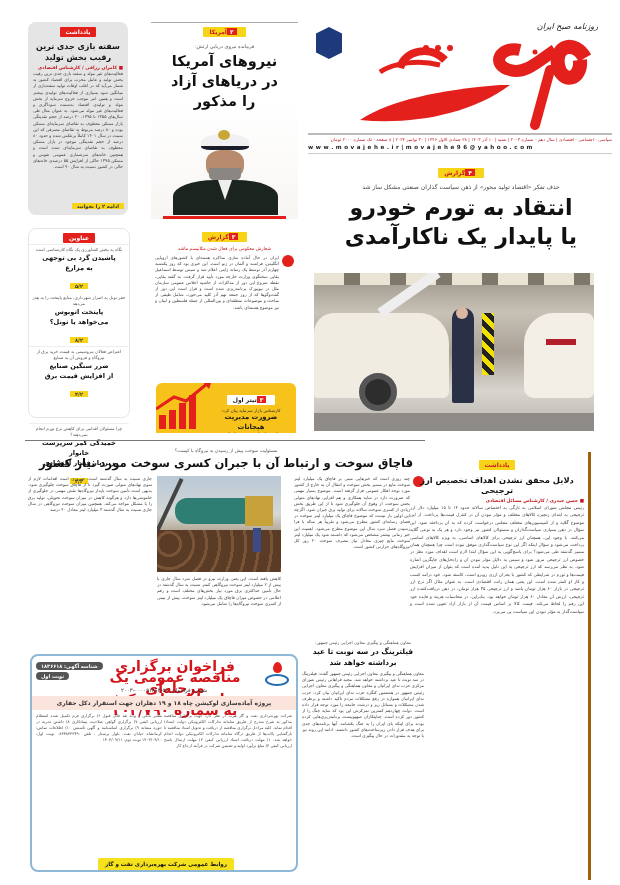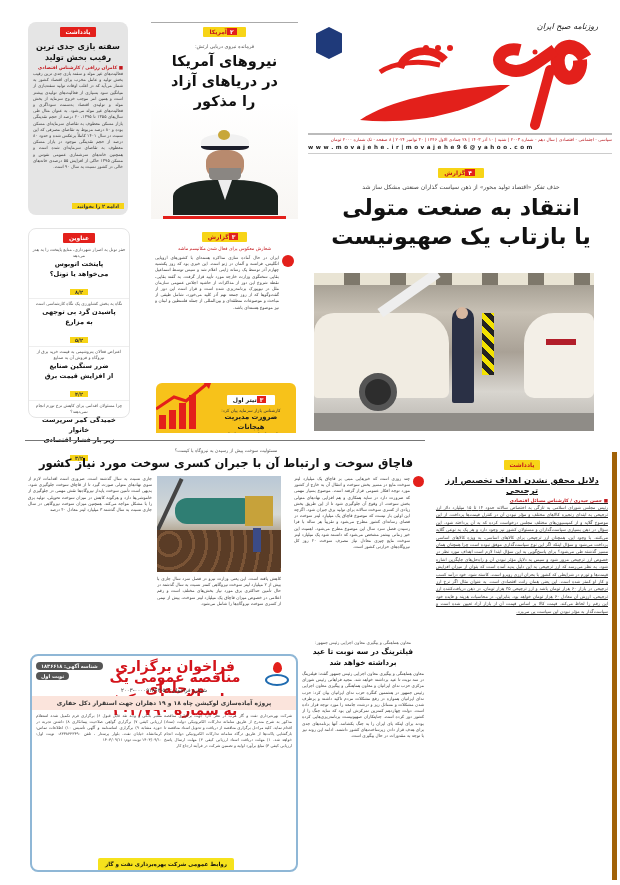--- a/index.html
+++ b/index.html
@@ -66,60 +66,60 @@
     <div>رقیب بخش تولید</div>
   </div>
   <div style="font-size:4.6px; color:#c3161c; font-weight:bold; padding:2px 5px 0;">■ کامران رزاقی / کارشناس اقتصادی</div>
   <div class="lines" style="padding:1px 5px; height:140px; overflow:hidden;">فعالیت‌های غیر مولد و سفته بازی جدی ترین رقیب بخش تولید و عامل مخرب برای اقتصاد کشور به شمار می‌آید که در اغلب اوقات تولید سفته‌بازی از میانگین سود بسیاری از فعالیت‌های تولیدی بیشتر است و همین امر موجب خروج سرمایه از بخش مولد و تولیدی اقتصاد به‌سمت سوداگری و فعالیت‌های غیر مولد می‌شود. به عنوان مثال طی سال‌های ۱۳۵۵ تا ۱۳۹۵، ۲۰ درصد از حجم نقدینگی بازار مسکن معطوف به تقاضای سرمایه‌ای مسکن بوده و ۸۰ درصد مربوط به تقاضای مصرفی که این نسبت در سال ۱۴۰۱ کاملاً برعکس شده و حدود ۸۰ درصد از حجم نقدینگی موجود در بازار مسکن معطوف به تقاضای سرمایه‌ای شده است و همچنین خانه‌های سرشماری عمومی نفوس و مسکن ۱۳۹۵ حاکی از افزایش ۵۵ درصدی خانه‌های خالی در کشور نسبت به سال ۹۰ است.</div>
   <div style="position:absolute; right:4px; bottom:3px;"><span class="yellow-num">ادامه ۲ را بخوانید</span></div>
 </div>
 
 <div class="abs card-white" style="left:28px; top:228px; width:102px; height:190px; background:#fff;">
   <div style="text-align:center; margin-top:-4px;"><span class="tag tag-red">عناوین</span></div>
 
+  <div style="text-align:center; padding:2px 3px 0; border-top:1px solid #eee;">
+    <div style="font-size:4.3px; color:#555; line-height:6px;">نگاه به بخش کشاورزی یک نگاه کارشناسی است</div>
+    <div class="hd" style="font-size:6.6px; line-height:10px;">
+        <div>پاشیدن گرد بی توجهی</div>
+        <div>به مزارع</div>
+      </div>
+    <span class="yellow-num">۵/۲</span>
+  </div>
   <div style="text-align:center; padding:3px 3px 0;">
     <div style="font-size:4.3px; color:#555; line-height:6px;">حفر تونل به اصرار شهرداری، منابع پایتخت را به هدر می‌دهد</div>
     <div class="hd" style="font-size:6.6px; line-height:10px;">
         <div>پایتخت اتوبوس</div>
         <div>می‌خواهد یا تونل؟</div>
       </div>
     <span class="yellow-num">۸/۲</span>
   </div>
   <div style="text-align:center; padding:2px 3px 0; border-top:1px solid #eee;">
-    <div style="font-size:4.3px; color:#555; line-height:6px;">نگاه به بخش کشاورزی یک نگاه کارشناسی است</div>
-    <div class="hd" style="font-size:6.6px; line-height:10px;">
-        <div>پاشیدن گرد بی توجهی</div>
-        <div>به مزارع</div>
-      </div>
-    <span class="yellow-num">۵/۲</span>
-  </div>
-  <div style="text-align:center; padding:2px 3px 0; border-top:1px solid #eee;">
     <div style="font-size:4.3px; color:#555; line-height:6px;">اعتراض فعالان پتروشیمی به قیمت خرید برق از نیروگاه و فروش آن به صنایع</div>
     <div class="hd" style="font-size:6.6px; line-height:10px;">
         <div>ضرر سنگین صنایع</div>
         <div>از افزایش قیمت برق</div>
       </div>
     <span class="yellow-num">۴/۲</span>
   </div>
-  <div style="text-align:center; padding:2px 3px 0; border-top:1px solid #eee;">
+  <div style="text-align:center; padding:2px 3px 0; border-top:1px solid #eee;margin-top:23px;">
     <div style="font-size:4.3px; color:#555; line-height:6px;">چرا مسئولان اقدامی برای کاهش نرخ تورم انجام نمی‌دهند؟</div>
     <div class="hd" style="font-size:6.6px; line-height:10px;">
         <div>خمیدگی کمر سرپرست خانوار</div>
         <div>زیر بار فشار اقتصادی</div>
       </div>
     <span class="yellow-num">۳/۲</span>
   </div>
 </div>
 
 <div class="abs" style="left:306px; top:160px; width:310px; height:275px;">
   <div style="text-align:center;"><span class="tag"><span class="num">۴</span><span>گزارش</span></span></div>
   <div style="text-align:center; font-size:6px; color:#444; margin-top:4px;">حذف تفکر «اقتصاد تولید محور» از ذهن سیاست گذاران صنعتی مشکل ساز شد</div>
   <div class="hd" style="font-size:22px; line-height:29px; margin-top:3px; letter-spacing:-.3px;">
-    <div>انتقاد به صنعت متولی</div>
-    <div>یا بازتاب یک صهیونیست</div>
+    <div>انتقاد به تورم خودرو</div>
+    <div>یا پایدار یک ناکارآمدی</div>
   </div>
   <div class="abs" style="left:8px; top:113px; width:280px; height:158px; background:linear-gradient(#9a9488 0%, #c8c1b5 25%, #a9a196 50%, #d8d5cf 75%, #b7b3ad 100%); overflow:hidden;">
     <div style="position:absolute; left:0; right:0; top:0; height:12px; background:repeating-linear-gradient(90deg,#e9e4d4 0 30px,#7e786b 30px 46px);"></div>
     <div style="position:absolute; left:0; top:40px; width:135px; height:85px; background:#f1ece2; border-radius:20px 30px 6px 4px;"></div>
     <div style="position:absolute; left:60px; top:15px; width:70px; height:10px; background:#eee; transform:rotate(-35deg);"></div>
     <div style="position:absolute; left:45px; top:100px; width:38px; height:38px; background:#2d2d2d; border-radius:50%; border:6px solid #555;"></div>
     <div style="position:absolute; left:138px; top:35px; width:22px; height:95px; background:#2a3045; border-radius:10px 10px 2px 2px;"></div>
     <div style="position:absolute; left:142px; top:34px; width:12px; height:12px; background:#d8b8a0; border-radius:50%;"></div>
     <div style="position:absolute; left:168px; top:40px; width:12px; height:62px; background:repeating-linear-gradient(45deg,#f2e100 0 5px,#222 5px 10px);"></div>
     <div style="position:absolute; left:210px; top:40px; width:70px; height:85px; background:#f3efe7; border-radius:30px 8px 6px 10px;"></div>
@@ -196,18 +196,18 @@
   </div>
   <div class="abs" style="left:4px; top:6px; background:#555; color:#fff; font-size:5px; font-weight:bold; padding:1px 5px; border-radius:6px;">شناسه آگهی: ۱۸۳۶۶۱۸</div>
   <div class="abs" style="left:4px; top:16px; background:#555; color:#fff; font-size:5px; font-weight:bold; padding:1px 5px; border-radius:6px;">نوبت اول</div>
   <div class="abs" style="left:0; right:0; top:31px; text-align:center; font-size:5.4px; color:#333;">شماره فراخوان: ۵۱-۰۰۰۰۹۱۸۶۳-۲۰۰۳</div>
   <div class="abs hd" style="left:0; right:0; top:40px; height:14px; line-height:14px; background:#fbe4dc; font-size:6px; color:#333;">پروژه آماده‌سازی لوکیشن چاه ۱۸ و ۱۹ دهلران جهت استقرار دکل حفاری</div>
   <div class="lines abs" style="right:4px; top:57px; width:128px; height:140px; overflow:hidden; font-size:4px; line-height:6px;">شرکت بهره‌برداری نفت و گاز غرب در نظر دارد جهت برگزاری مناقصه مذکور به شرح مندرج از طریق سامانه تدارکات الکترونیکی دولت (ستاد) اقدام نماید. کلیه مراحل برگزاری مناقصه از دریافت و تحویل اسناد مناقصه تا بازگشایی پاکت‌ها از طریق درگاه سامانه تدارکات الکترونیکی دولت انجام خواهد شد. ۱) مهلت دریافت اسناد ارزیابی کیفی ۲) مهلت ارسال پاسخ ارزیابی کیفی ۳) مبلغ برآورد اولیه و تضمین شرکت در فرآیند ارجاع کار</div>
   <div class="lines abs" style="left:4px; top:57px; width:126px; height:140px; overflow:hidden; font-size:4px; line-height:6px;">معتبر بانکی و وجه نقد قابل قبول ۶) برگزاری فرم تکمیل شده استعلام ارزیابی کیفی ۷) برگزاری گواهی صلاحیت پیمانکاری ۸) داشتن تجربه در حوزه مشابه ۹) برگزاری اساسنامه و آگهی تأسیس ۱۰) اطلاعات تماس: کرمانشاه خیابان نفت، بلوار پرستار ، تلفن ۰۸۳۳۸۲۲۳۴۹۰ نوبت اول: ۱۴۰۳/۰۹/۱۰ نوبت دوم: ۱۴۰۳/۰۹/۱۱</div>
   <div class="abs hd" style="left:66px; width:136px; bottom:0; height:12px; line-height:12px; background:#f6e21c; font-size:5.6px; border-radius:2px 2px 0 0;">روابط عمومی شرکت بهره‌برداری نفت و گاز غرب</div>
 </div>
 
-<div class="abs" style="left:432px; top:452px; width:185px; height:428px; border-right:5px solid #a16207;text-decoration:underline;">
+<div class="abs" style="left:406px; top:452px; width:185px; height:428px; border-right:3px solid #a16207;">
   <div style="text-align:center;"><span class="tag">یادداشت</span></div>
   <div class="hd" style="font-size:8.3px; margin-top:4px;">دلایل محقق نشدن اهداف تخصیص ارز ترجیحی</div>
   <div style="font-size:4.6px; font-weight:bold; color:#c3161c; padding:3px 4px 0;">■ حسن حیدری / کارشناس مسائل اقتصادی</div>
   <div class="lines" style="padding:1px 4px; height:390px; overflow:hidden; font-size:4.4px; line-height:7.4px;">رئیس مجلس شورای اسلامی به تازگی به اختصاص سالانه حدود ۱۴ تا ۱۵ میلیارد دلار ارز ترجیحی به ابتدای زنجیره کالاهای مختلف و مؤثر نبودن آن در کنترل قیمت‌ها پرداخت. از این موضوع گلایه و از کمیسیون‌های مختلف مجلس درخواست کرده که به آن پرداخته شود. این سؤال در ذهن بسیاری سیاست‌گذاران و مسئولان کشور نیز وجود دارد و هر یک به نوعی گلایه می‌کنند. با وجود این، همچنان ارز ترجیحی برای کالاهای اساسی، به ویژه کالاهای اساسی پرداخت می‌شود و سؤال اینکه اگر این نوع سیاست‌گذاری موفق نبوده است چرا همچنان همان مسیر گذشته طی می‌شود؟ برای پاسخ‌گویی به این سؤال ابتدا لازم است اهداف مورد نظر در خصوص ارز ترجیحی مرور شود و سپس به دلایل مؤثر نبودن آن و راه‌حل‌های جایگزین اشاره شود. به نظر می‌رسد که ارز ترجیحی به این دلیل پدید آمده است که بتوان از میزان افزایش قیمت‌ها و تورم در شرایطی که کشور با بحران ارزی روبرو است، کاسته شود. خود درآمد کسب و کار او کمتر شده است. این یعنی همان رانت اقتصادی است. به عنوان مثال اگر نرخ ارز ترجیحی در بازار ۶۰ هزار تومان باشد و ارز ترجیحی ۳۵ هزار تومان، در ذهن دریافت‌کننده ارز ترجیحی، ارزش آن معادل ۶۰ هزار تومان خواهد بود. بنابراین، در محاسبات هزینه و فایده خود این رقم را لحاظ می‌کند. قیمت کالا بر اساس قیمت آن از بازار آزاد تعیین شده است و سیاست‌گذار به مؤثر نبودن این سیاست پی می‌برد.</div>
 </div>
 
 </body></html>

